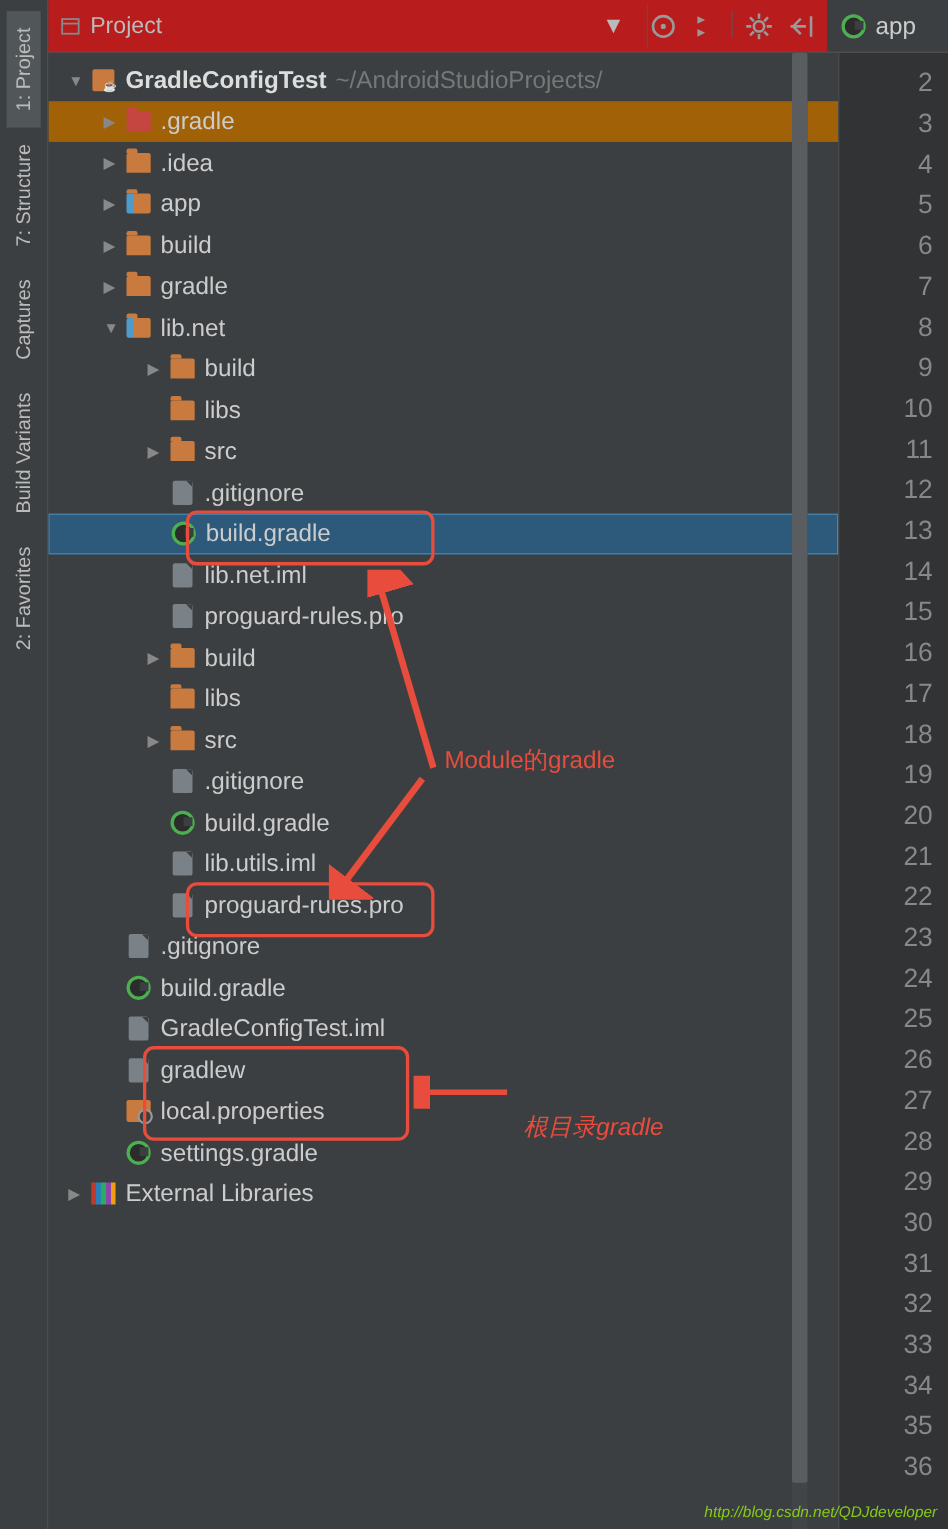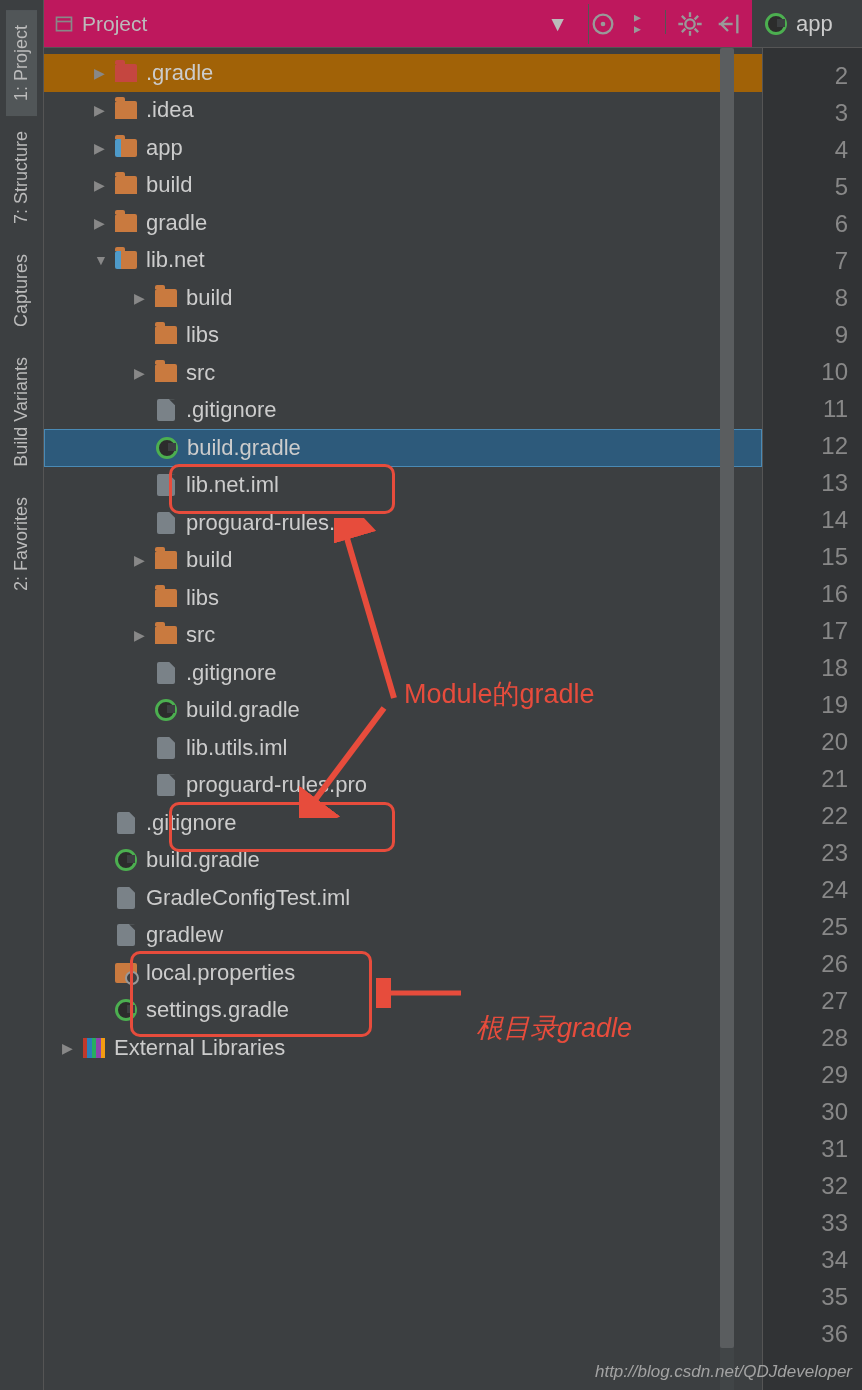--- a/index.html
+++ b/index.html
@@ -1,21 +1,21 @@
 <!DOCTYPE html>
 <html><head>
 <meta charset="utf-8">
 <style>
 * { margin: 0; padding: 0; box-sizing: border-box; font-family: Arial, sans-serif; }
 body { background: #3c3f41; color: #bbbbbb; display: flex; height: 1390px; width: 862px; overflow: hidden; position: relative; }
 .side-tabs { width: 44px; background: #3c3f41; border-right: 1px solid #555; display: flex; flex-direction: column; align-items: center; padding-top: 10px; }
 .side-tab { writing-mode: vertical-rl; transform: rotate(180deg); padding: 15px 5px; font-size: 18px; color: #bbb; cursor: pointer; display: flex; align-items: center; gap: 8px; }
 .side-tab.active { background: #515658; }
 .main { flex: 1; display: flex; flex-direction: column; }
-.header { height: 48px; background: #be185d; border-bottom: 1px solid #555; display: flex; align-items: center; padding: 0 10px; }
+.header { height: 48px; background: #b91c1c; border-bottom: 1px solid #555; display: flex; align-items: center; padding: 0 10px; }
 .header-label { display: flex; align-items: center; font-size: 21px; color: #bbb; flex: 1; }
 .header-icon { width: 20px; height: 20px; margin-right: 8px; }
 .header-tools { display: flex; gap: 10px; padding-right: 10px; }
 .tool-icon { width: 28px; height: 28px; fill: #999; cursor: pointer; }
 .dropdown-arrow { margin-left: auto; margin-right: 20px; }
 .divider-v { width: 1px; height: 40px; background: #555; }
 .tree { flex: 1; background: #3c3f41; padding-top: 6px; overflow-y: auto; position: relative; }
 .tree-row { display: flex; align-items: center; height: 37.5px; padding-left: 8px; font-size: 22px; color: #ccc; cursor: pointer; white-space: nowrap; }
 .tree-row.selected { background: #2d5a7b; border: 1px solid #4a8ab5; }
 .tree-row.dim { background: #a16207; }
@@ -40,23 +40,23 @@
 .props-icon { width:22px; height:20px; background:#c97a3f; border-radius:2px; position:relative; }
 .props-icon::after { content:""; position:absolute; width:10px; height:10px; border:2px solid #999; border-radius:50%; bottom:-2px; right:-2px; background:#3c3f41; }
 .node-label { color: #ccc; }
 .node-path { color: #777; margin-left: 8px; }
 .indent-1 { padding-left: 50px; }
 .indent-2 { padding-left: 90px; }
 .indent-0 { padding-left: 18px; }
 .line-numbers { width: 100px; background: #313335; border-left: 1px solid #555; padding: 20px 14px; font-size: 24px; color: #888; text-align: right; line-height: 37px; }
 .app-header { position: absolute; top: 0; right: 0; width: 110px; height: 48px; background: #3c3f41; border-bottom: 1px solid #555; display: flex; align-items: center; padding-left: 12px; font-size: 22px; color: #ccc; z-index:5; }
 .highlight-box { position: absolute; border: 3px solid #e74c3c; border-radius: 10px; pointer-events: none; z-index: 10; }
-.annotation { position: absolute; color: #e74c3c; font-size: 27px; z-index: 11; pointer-events:none; }
+.annotation { position: absolute; color: #e74c3c; font-size: 22px; z-index: 11; pointer-events:none; }
 .arrow-svg { position: absolute; z-index: 11; pointer-events:none; }
-.watermark { position:absolute; bottom:8px; right:10px; color:#a3a3a3; font-size:17px; font-style:italic; z-index:20; }
+.watermark { position:absolute; bottom:8px; right:10px; color:#84cc16; font-size:14px; font-style:italic; z-index:20; }
 .scrollbar { position:absolute; right:0; top:48px; width:18px; height:1342px; background:#414547; }
 .scroll-thumb { position:absolute; right:0; top:48px; width:18px; height:1300px; background:#5a5d5f; border-radius:2px; }
 </style>
 </head>
 <body>
 
 <div class="side-tabs">
   <div class="side-tab active">
       <span>1: Project</span>
     </div>
@@ -99,20 +99,28 @@
           <path d="M12 2v4M12 18v4M2 12h4M18 12h4M5 5l3 3M16 16l3 3M5 19l3-3M16 8l3-3" stroke="#999" stroke-width="2"></path>
         </svg>
       <svg class="tool-icon" viewBox="0 0 24 24">
           <path d="M4 12h12M12 6l-6 6 6 6" fill="none" stroke="#999" stroke-width="2"></path>
           <line x1="20" y1="4" x2="20" y2="20" stroke="#999" stroke-width="2"></line>
         </svg>
     </div>
   </div>
 
   <div class="tree" id="tree-container">
+    <div class="tree-row indent-0">
+      <span class="arrow expanded"></span>
+      <span class="node-icon">
+          <span class="proj-icon"></span>
+        </span>
+      <span class="node-label" style="font-weight:bold;color:#ddd;">GradleConfigTest</span>
+      <span class="node-path">~/AndroidStudioProjects/</span>
+    </div>
     <div id="tree-items">
         <div class="tree-row indent-1 dim">
           <span class="arrow collapsed"></span>
           <span class="node-icon">
             <span class="folder red"></span>
           </span>
           <span class="node-label">.gradle</span>
         </div>
         <div class="tree-row indent-1">
           <span class="arrow collapsed"></span>

